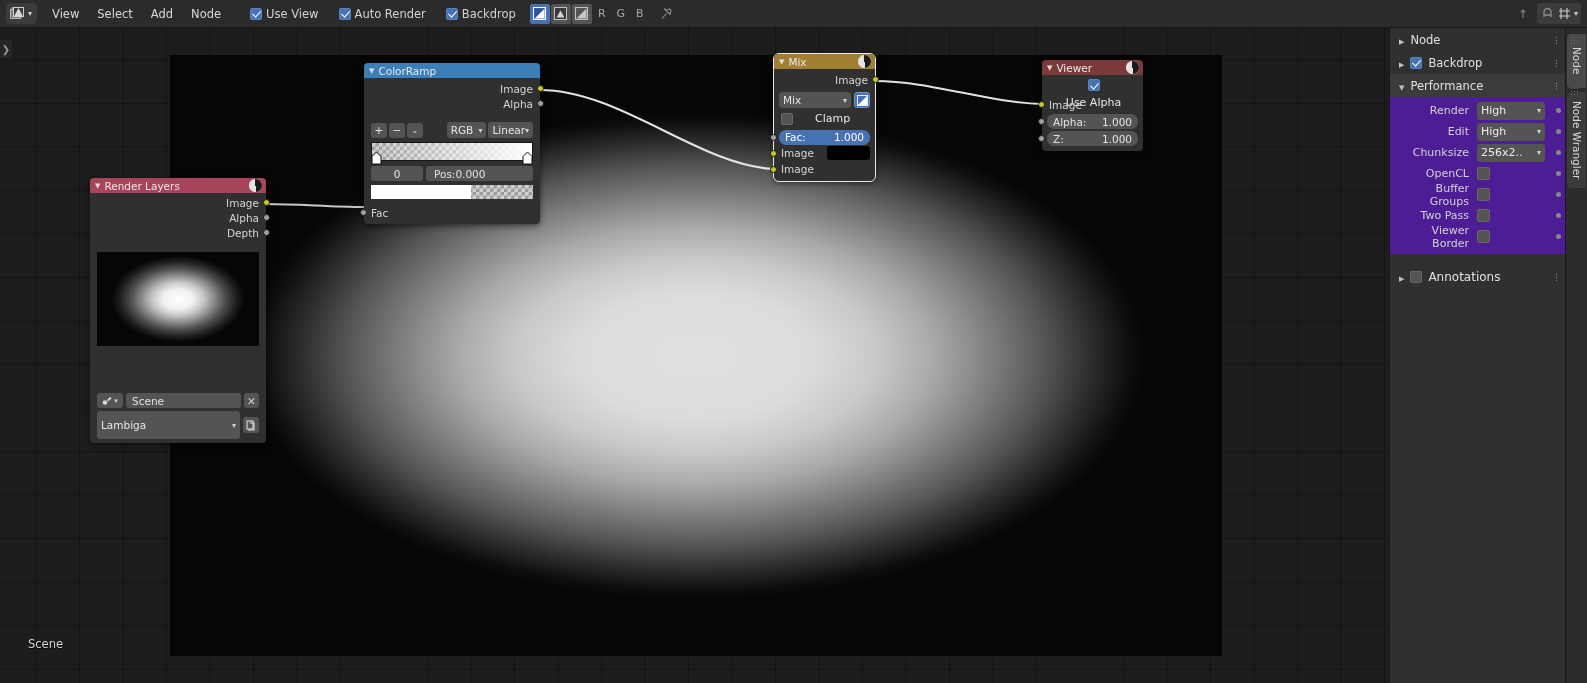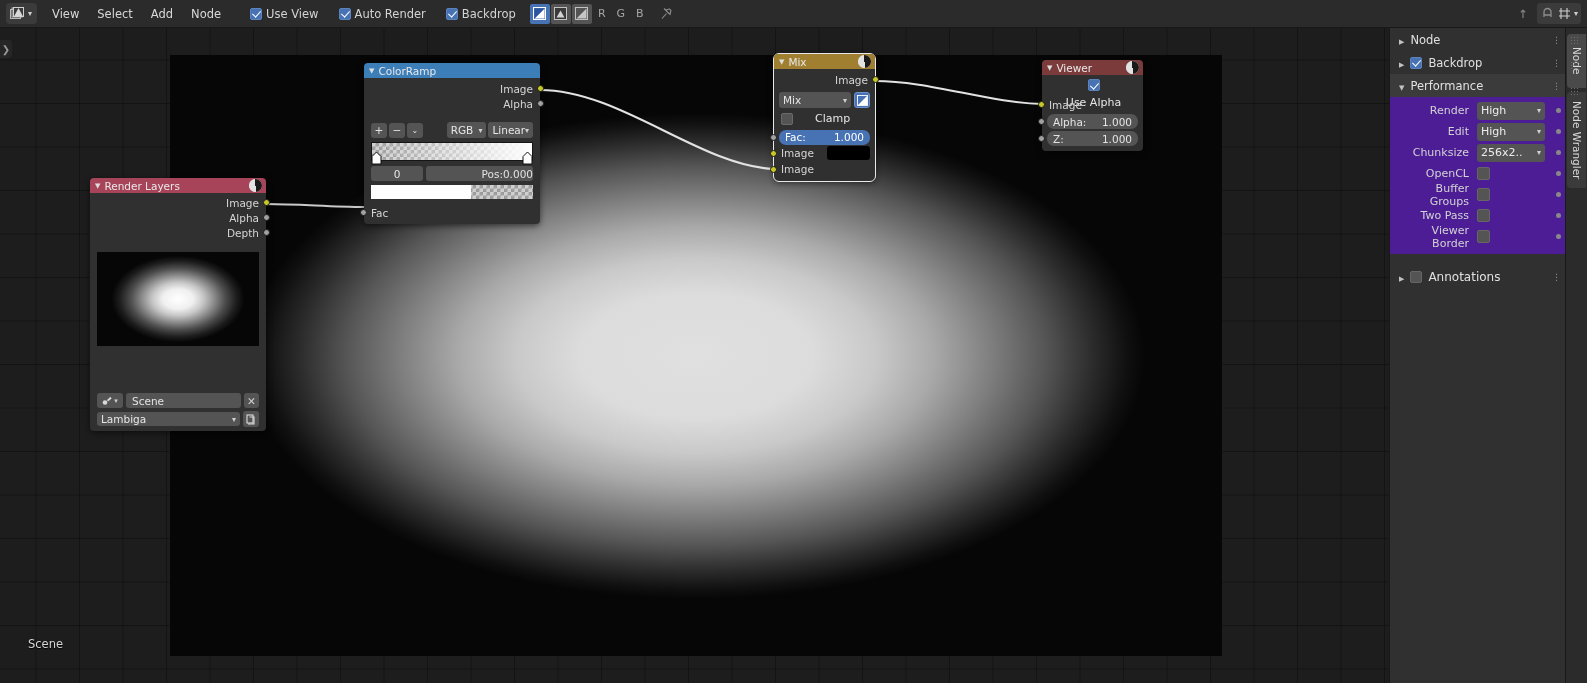--- a/index.html
+++ b/index.html
@@ -340,21 +340,21 @@
             <svg width="11" height="10" viewBox="0 0 11 10" fill="#d8d8d8">
               <circle cx="3" cy="6.5" r="2.3"></circle>
                 <path d="M5 4 L8.5 0.8 L9.6 2.6 L6 5.6 Z"></path>
             </svg>
             <span style="font-size:7px;color:#cfcfcf">▾</span>
           </div>
           <div class="nbtn" style="flex:1; padding-left:6px;">Scene</div>
           <div class="nbtn" style="width:15px; justify-content:center; color:#d0d0d0;">✕</div>
         </div>
         <div style="display:flex; align-items:center; gap:3px; margin:0 7px;">
-          <div class="ndrop" style="flex:1; height:14px;">
+          <div class="ndrop" style="flex:1; height:28px;">
             <span>Lambiga</span>
             <span class="cv">▾</span>
           </div>
           <div class="nbtn" style="width:16px; height:16px; justify-content:center;">
             <svg width="11" height="11" viewBox="0 0 11 11" fill="none" stroke="#dcdcdc" stroke-width="1.1">
               <rect x="1" y="1" width="6" height="8"></rect>
                 <path d="M3.5 3 h4.5 v7 h-6"></path>
             </svg>
           </div>
         </div>
@@ -402,21 +402,21 @@
           </div>
           <div style="position:absolute; right:0px; bottom:-4px; width:11px; height:13px;">
             <svg width="11" height="13" viewBox="0 0 11 13">
                 <path d="M5.5 0 L10 4.5 L10 12 L1 12 L1 4.5 Z" fill="#ffffff" stroke="#111" stroke-width="1"></path>
               </svg>
           </div>
         </div>
 
         <div style="display:flex; gap:3px; margin:0 7px 4px 7px;">
           <div class="nfield" style="width:52px;">0</div>
-          <div class="nbtn" style="flex:1; justify-content:flex-end; padding:0 0;">
+          <div class="nbtn" style="flex:1; justify-content:flex-start; padding:0 8px;">
             <span>Pos:</span>
             <span>0.000</span>
           </div>
         </div>
 
         <div style="position:relative; margin:0 7px 6px 7px; height:14px;">
           <div class="checker" style="position:absolute;inset:0;background-size:7px 7px;background-position:0 0,3.5px 3.5px;"></div>
           <div style="position:absolute;left:0;top:0;bottom:0;width:62%;background:#ffffff;"></div>
         </div>
 

